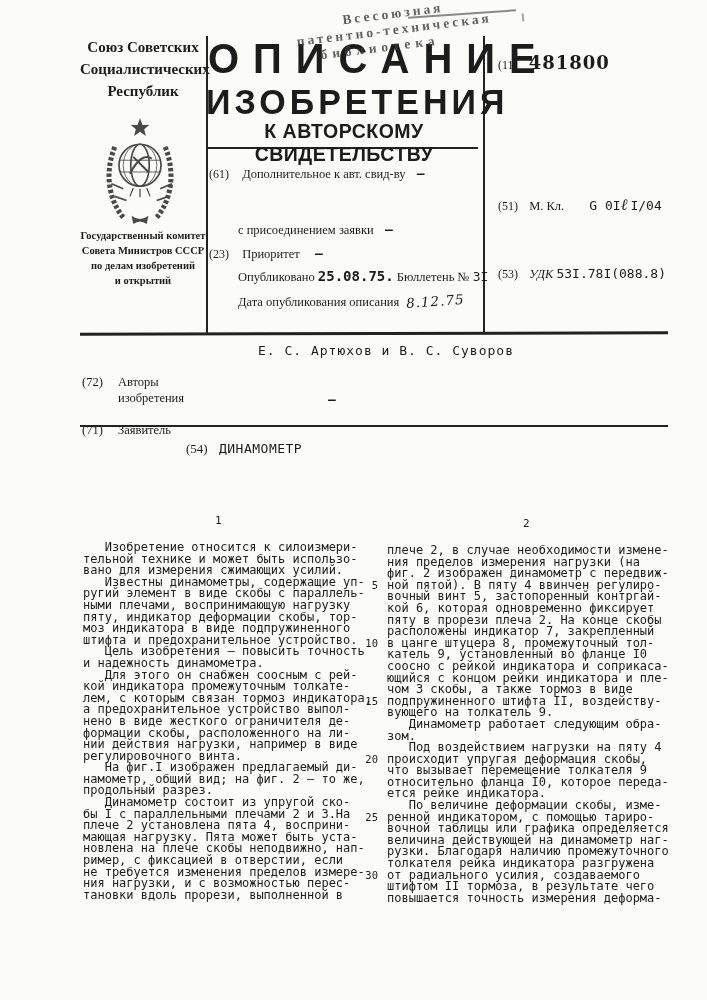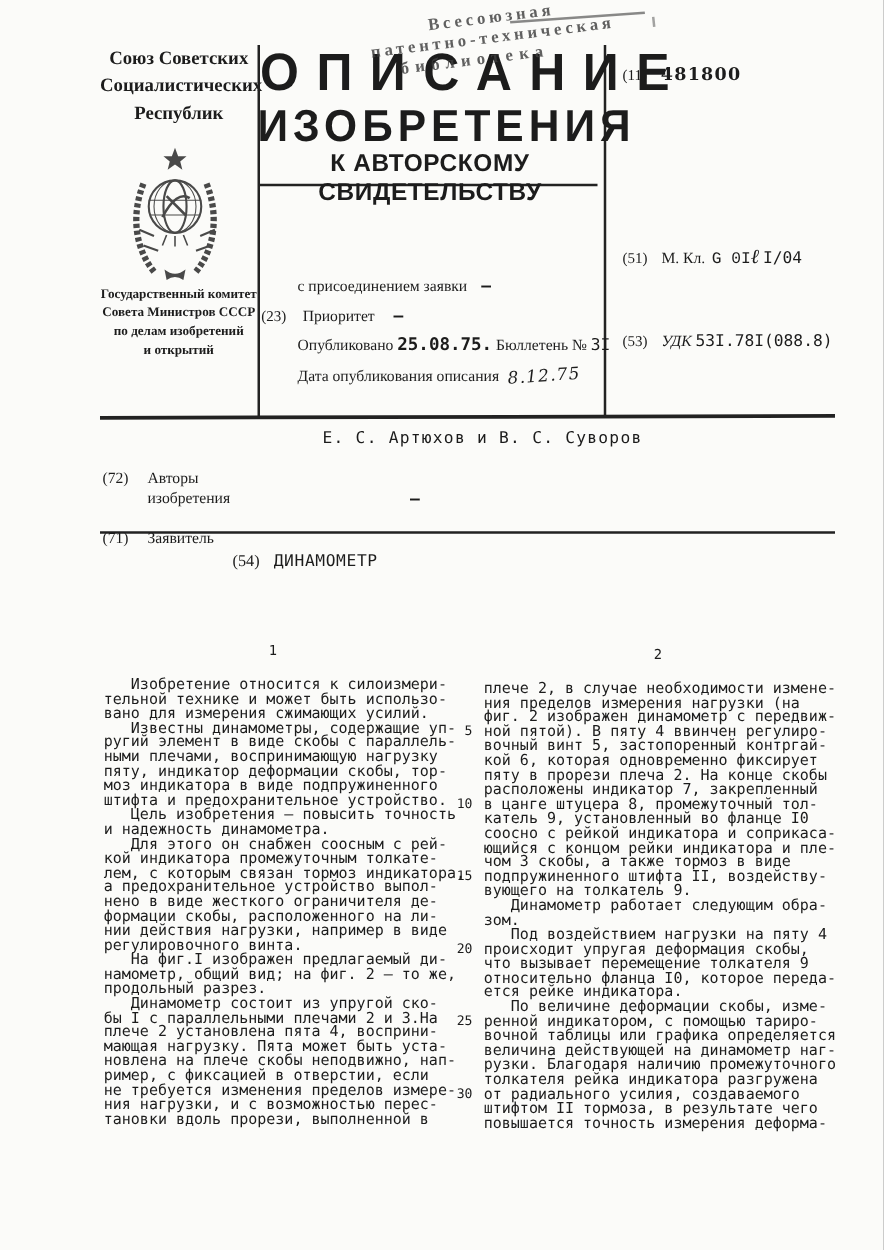--- a/index.html
+++ b/index.html
@@ -32,21 +32,21 @@
   .stamp .s3{margin-left:22px;letter-spacing:5px;}
   .stampframe{left:408px;top:13px;width:108px;height:0;border-top:2.5px solid #4a4a4a;opacity:.65;transform:rotate(-4deg);}
   .stampframe2{left:512px;top:14px;width:10px;height:8px;border-right:2px solid #4a4a4a;opacity:.5;transform:rotate(-6deg);}
 
   
   .fld{font-size:12.5px;white-space:nowrap;}
   .fld .code{font-size:12px;}
   .typed{font-family:"DejaVu Sans Mono",monospace;font-size:13px;font-weight:700;}
   .typed.light{font-weight:400;}
   .hand{font-family:"DejaVu Serif",serif;font-style:italic;font-size:13.5px;letter-spacing:1px;display:inline-block;transform:rotate(-4deg);}
-  .pubnum{font-size:14px;font-weight:700;letter-spacing:1px;font-family:"DejaVu Serif",serif;}
+  .pubnum{font-size:18px;font-weight:700;letter-spacing:1px;font-family:"DejaVu Serif",serif;}
   .script-l{font-family:"DejaVu Serif",serif;font-style:italic;font-size:16px;}
 
   
   .plabel{font-size:12.5px;line-height:16px;margin-top:32px;}
 
   
   .subject{font-size:13px;}
   .subject .styped{font-family:"DejaVu Sans Mono",monospace;font-size:13px;letter-spacing:.5px;}
 
   
@@ -108,20 +108,25 @@
     <div class="s3">библиотека</div>
   </div>
   <div class="abs stampframe"></div>
   <div class="abs stampframe2"></div>
 
   <div class="abs fld" style="left:498px;top:52px;">
     <span class="code">(11)</span>
     <span class="pubnum" style="margin-left:8px;">481800</span>
   </div>
 
+  <div class="abs fld" style="left:209px;top:166px;">
+    <span class="code">(61)</span>
+    <span style="margin-left:10px;">Дополнительное к авт. свид-ву</span>
+    <span class="typed" style="margin-left:8px;">—</span>
+  </div>
 
 
   <div class="abs fld" style="left:238px;top:222px;">
     <span>с присоединением заявки</span>
     <span class="typed" style="margin-left:8px;">—</span>
   </div>
 
   <div class="abs fld" style="left:209px;top:246px;">
     <span class="code">(23)</span>
     <span style="margin-left:10px;">Приоритет</span>
@@ -136,21 +141,21 @@
   </div>
 
   <div class="abs fld" style="left:238px;top:293px;">
     <span>Дата опубликования описания</span>
     <span class="hand" style="margin-left:4px;">8.12.75</span>
   </div>
 
   <div class="abs fld" style="left:498px;top:195px;">
     <span class="code">(51)</span>
     <span style="margin-left:8px;">М. Кл.</span>
-    <span class="typed light" style="margin-left:2px;font-family:Liberation Mono, monospace;">G 0I</span><span class="script-l">ℓ</span>
+    <span class="typed light" style="margin-left:22px;">G 0I</span><span class="script-l">ℓ</span>
     <span class="typed light">I/04</span>
   </div>
 
   <div class="abs fld" style="left:498px;top:266px;">
     <span class="code">(53)</span>
     <span style="margin-left:8px;font-style:italic;">УДК</span>
     <span class="typed light">53I.78I(088.8)</span>
   </div>
 
   <div class="abs plabel" style="left:82px;top:342px;">

